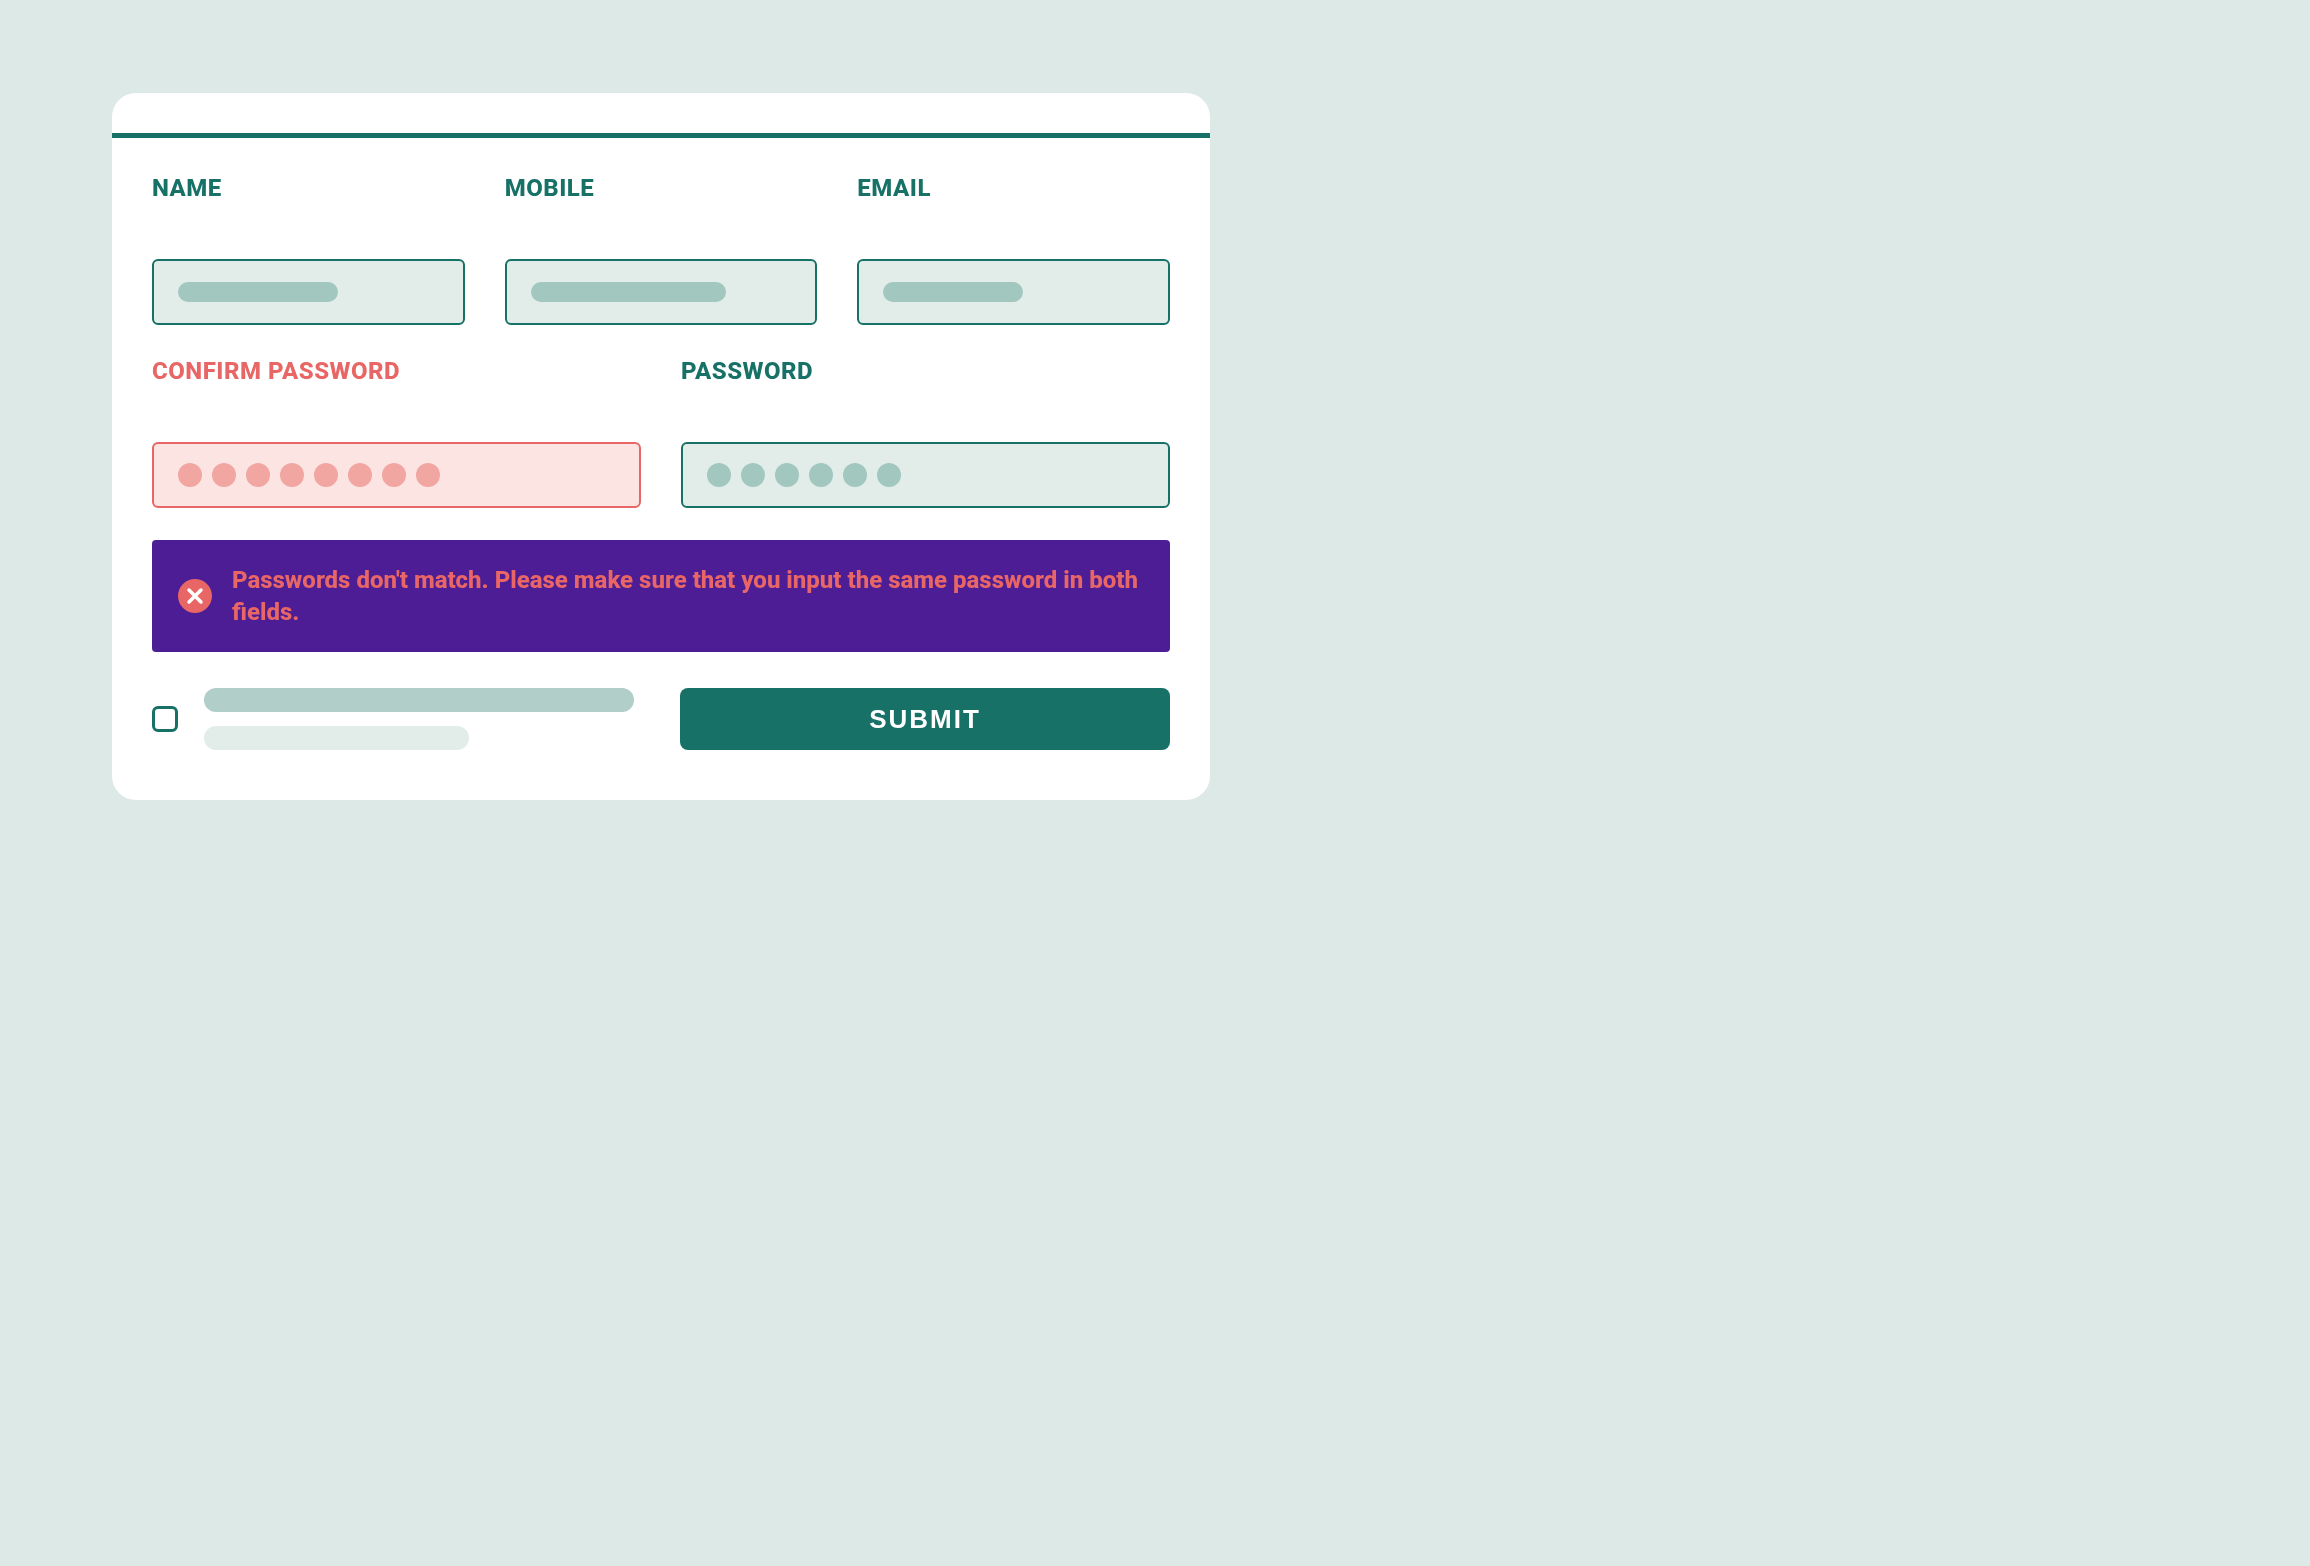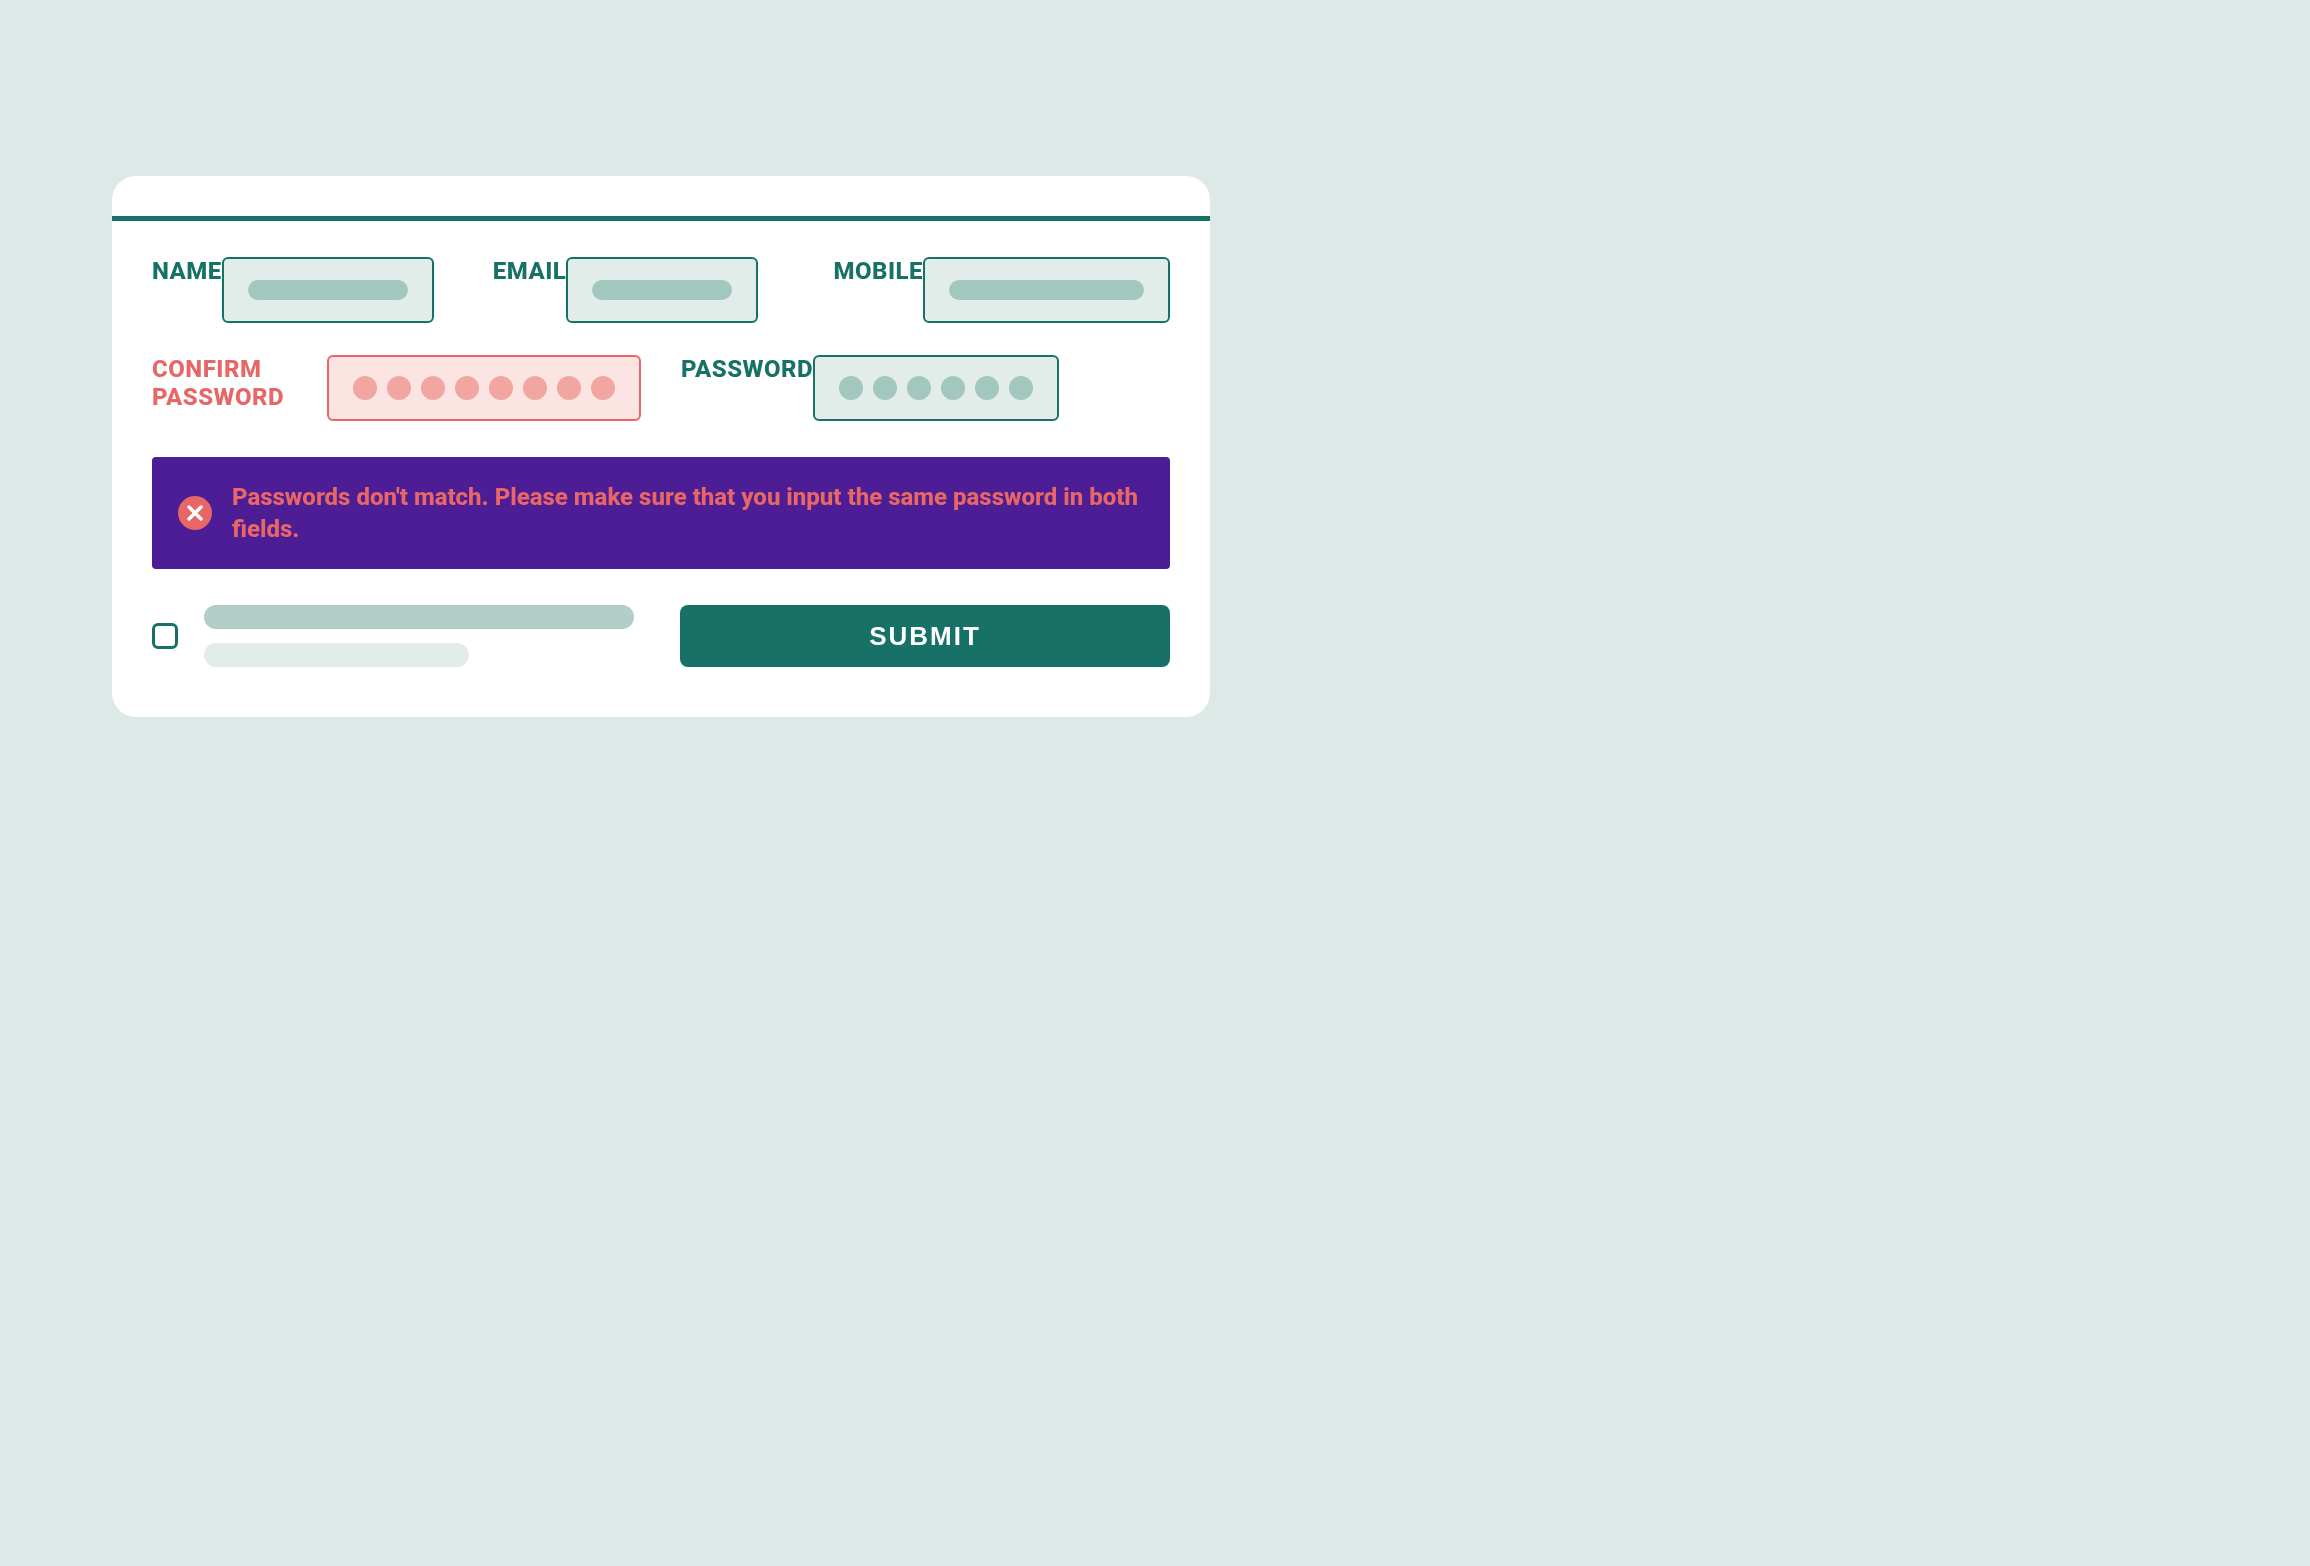--- a/index.html
+++ b/index.html
@@ -36,21 +36,22 @@
     margin: 0 -40px 36px -40px;
   }
   .row {
     display: flex;
     gap: 40px;
     margin-bottom: 32px;
   }
   .field {
     flex: 1;
     display: flex;
-    flex-direction: row;
+    flex-direction: column;
+    gap: 43px;
   }
   .label {
     font-size: 24px;
     font-weight: 800;
     color: #177167;
     letter-spacing: 0.5px;
     margin-bottom: 14px;
   }
   .label.error {
     color: #e86665;
@@ -159,29 +160,29 @@
   <div class="divider"></div>
 
   <div class="row">
     <div class="field">
       <div class="label">NAME</div>
       <div class="input">
         <div class="placeholder-bar w1"></div>
       </div>
     </div>
     <div class="field">
+      <div class="label">MOBILE</div>
+      <div class="input">
+        <div class="placeholder-bar w3"></div>
+      </div>
+    </div>
+    <div class="field">
       <div class="label">EMAIL</div>
       <div class="input">
         <div class="placeholder-bar w2"></div>
-      </div>
-    </div>
-    <div class="field">
-      <div class="label">MOBILE</div>
-      <div class="input">
-        <div class="placeholder-bar w3"></div>
       </div>
     </div>
   </div>
 
   <div class="row">
     <div class="field">
       <div class="label error">CONFIRM PASSWORD</div>
       <div class="input error">
         <div class="dots">
           <div class="dot error"></div>

